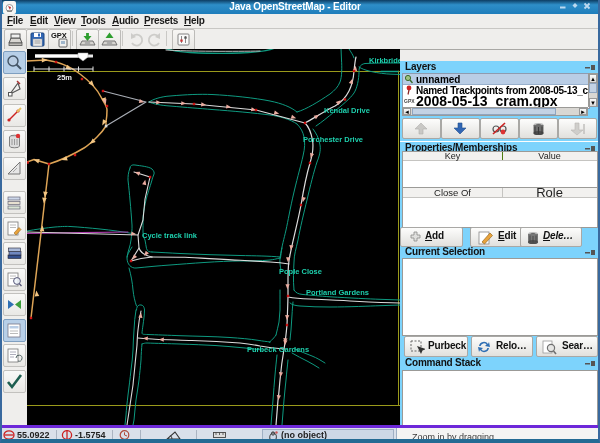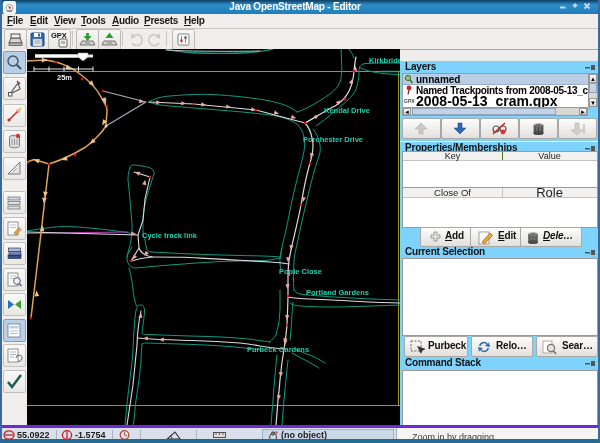--- a/index.html
+++ b/index.html
@@ -438,21 +438,21 @@
         <div style="position:absolute;left:100px;top:0;width:93px;height:8px;font-size:9px;text-align:center;line-height:8px;color:#222;">Value</div>
       </div>
     </div>
     <div class="white" style="left:2px;top:126px;width:194px;height:39px;">
       <div style="position:absolute;left:0;top:0;width:194px;height:9px;background:#f2f1ef;border-bottom:1px solid #c5c4c1;">
         <div style="position:absolute;left:0;top:0;width:99px;height:9px;border-right:1px solid #c5c4c1;font-size:9.5px;text-align:center;line-height:9px;color:#222;">Close Of</div>
         <div style="position:absolute;left:100px;top:0;width:93px;height:9px;font-size:13px;text-align:center;line-height:9px;color:#222;">Role</div>
       </div>
     </div>
 
-    <div class="pbtn" style="left:20px;top:166px;width:61px;height:18px;">
+    <div class="pbtn" style="left:0;top:166px;width:61px;height:18px;">
       <svg width="16" height="18" style="position:absolute;left:6px;top:0px;">
           <path d="M7,4 h3 v3 h3 v3 h-3 v3 h-3 v-3 h-3 v-3 h3 z" fill="#e0e0de" stroke="#8a8a88" stroke-width="0.8"></path>
         </svg>
       <span style="position:absolute;left:24px;top:2px;"><u>A</u>dd</span>
     </div>
     <div class="pbtn" style="left:70px;top:166px;width:61px;height:18px;">
       <svg width="18" height="18" style="position:absolute;left:6px;top:1px;">
           <rect x="2" y="3" width="10" height="12" fill="#fff" stroke="#888" stroke-width="0.8"></rect>
           <path d="M5,13 L13,4 L15.5,6.5 L7.5,15 z" fill="#e8a33d" stroke="#9a6a20" stroke-width="0.7"></path>
         </svg>

